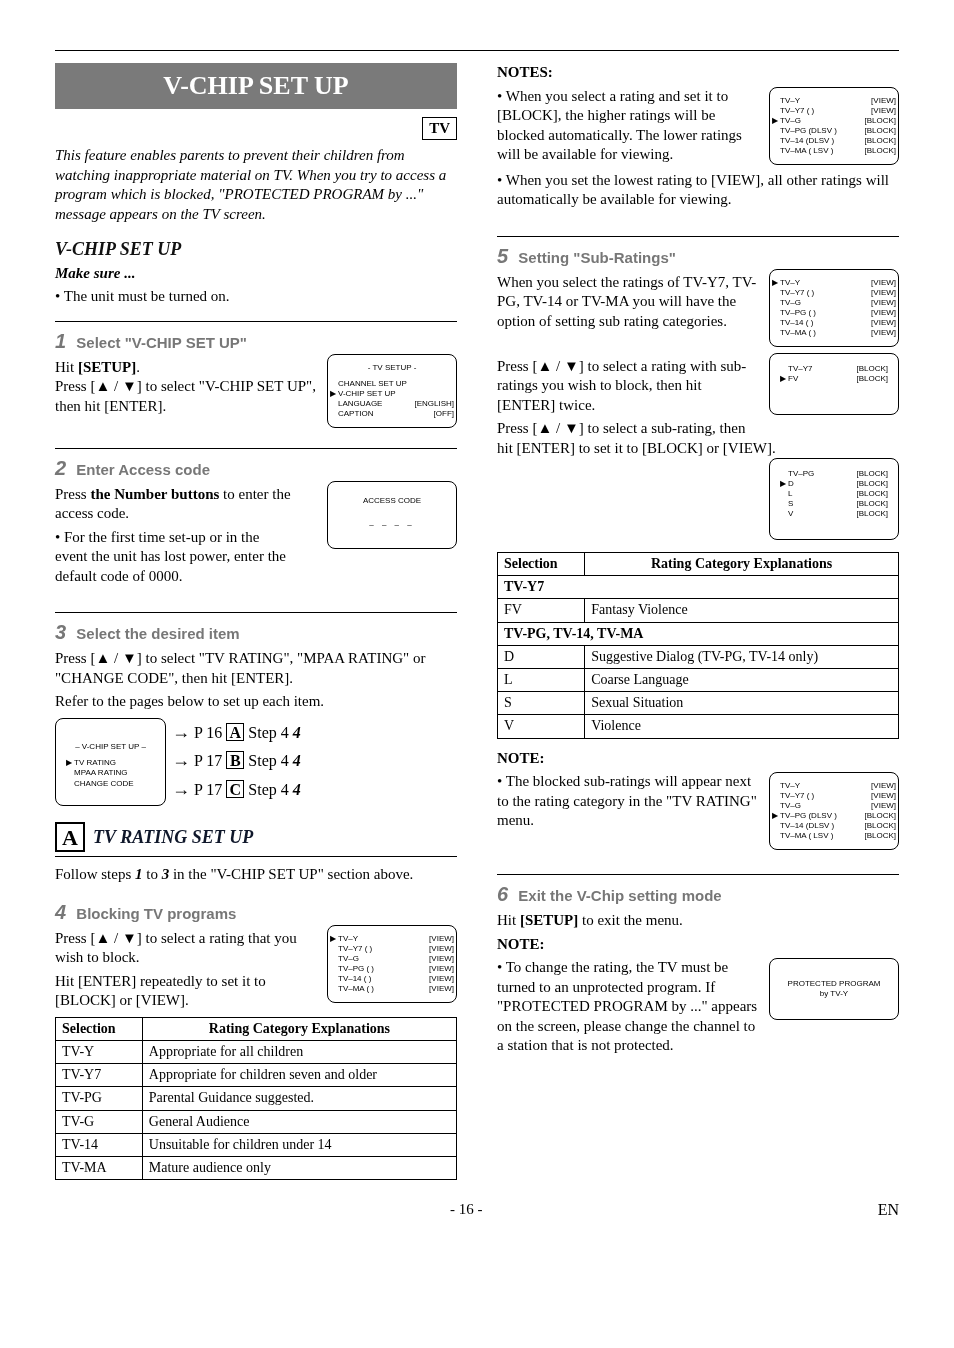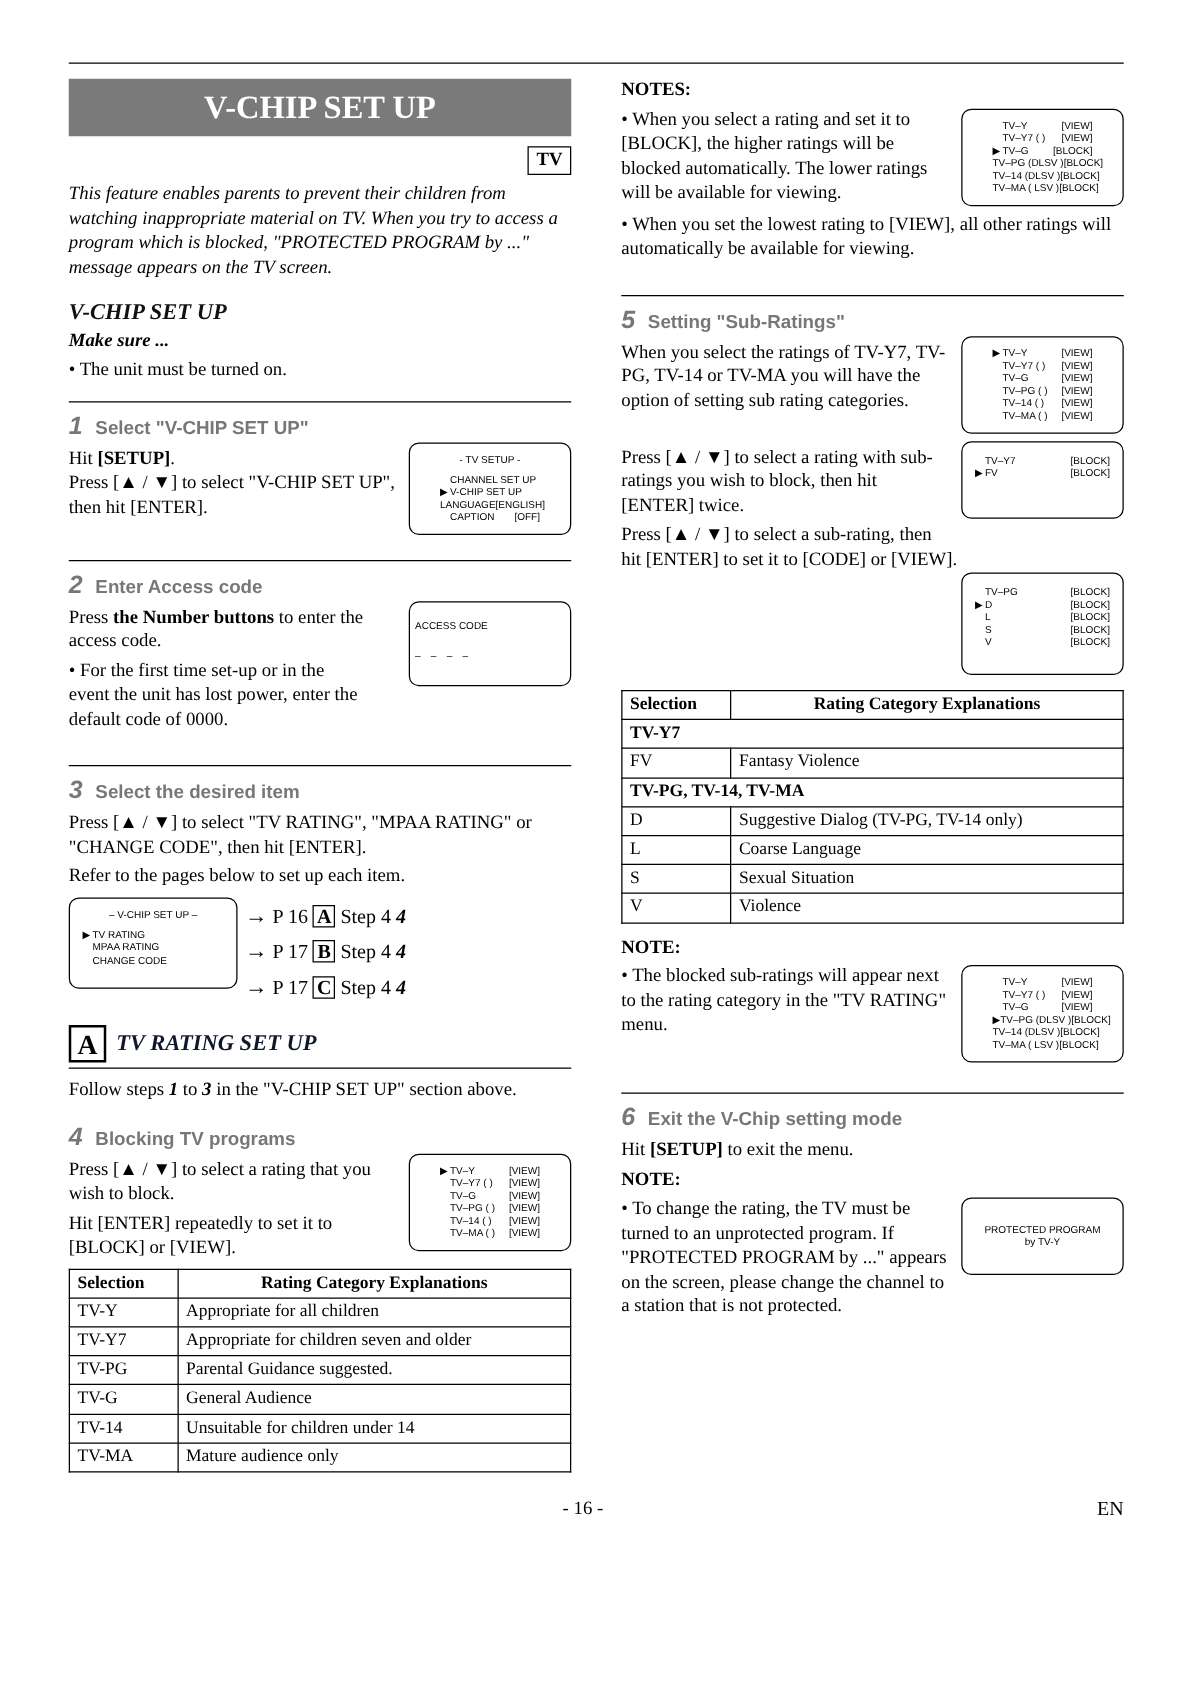--- a/index.html
+++ b/index.html
@@ -67,43 +67,43 @@
     font-style: italic;
     font-size: 20px;
     margin-right: 6px;
     color: #777;
   }
   .step-body { margin-top: 4px; }
   .bold { font-weight: bold; }
   .osd {
     border: 1px solid #000;
     border-radius: 8px;
-    padding: 8px 24px;
+    padding: 8px 2px;
     font-family: Arial, Helvetica, sans-serif;
     font-size: 8px;
     line-height: 1.25;
     float: right;
     width: 130px;
     margin-left: 8px;
     margin-bottom: 6px;
     background: #fff;
   }
   .osd-title { text-align: center; font-size: 8px; margin-bottom: 6px; }
   .osd-row { display: flex; justify-content: space-between; white-space: nowrap; }
   .osd-row .ptr { width: 8px; display: inline-block; }
   .osd-row .l { flex: 1; }
   .osd-row .r { text-align: right; }
   .clear { clear: both; }
   .step3-diagram {
     border:1px solid #000;
     border-radius:8px;
     font-family: Arial, Helvetica, sans-serif;
     font-size:8px;
-    padding:8px 10px 16px;
-    width:135px;
+    padding:23px 10px 16px;
+    width:111px;
     display:inline-block;
     vertical-align:top;
   }
   .step3-title { text-align:center; margin-bottom:6px; }
   .step3-wrap { display:flex; align-items:flex-start; gap:6px; margin-top:6px; }
   .arrow-links { font-family:"Times New Roman",serif; font-size:16px; line-height:1.6; }
   .arrow-links .arrow { font-size:18px; }
   .box-letter {
     border:1px solid #000;
     display:inline-block;
@@ -204,21 +204,21 @@
     <div class="step-body">
       <span>Hit <b>[SETUP]</b>.</span><br>
       <span>Press [▲ / ▼] to select "V-CHIP SET UP", then hit [ENTER].</span>
     </div>
     <div class="clear"></div>
 
     <div class="step-line">
       <span class="num">2</span>
       <span>Enter Access code</span>
     </div>
-    <div class="osd" style="text-align:left; padding:14px 4px 18px;margin-left:32px;">
+    <div class="osd" style="text-align:center; padding:14px 4px 18px;margin-left:32px;">
       <div style="margin-bottom:14px;">ACCESS CODE</div>
       <div style="letter-spacing:3px;">– – – –</div>
     </div>
     <div class="step-body">
       <span>Press </span><b>the Number buttons</b><span> to enter the access code.</span>
     </div>
     <ul class="bul">
       <li>For the first time set-up or in the event the unit has lost power, enter the default code of 0000.</li>
     </ul>
     <div class="clear"></div>
@@ -433,21 +433,21 @@
             <span class="r">[BLOCK]</span>
           </div>
           <div class="osd-row">
             <span class="ptr">▶</span>
             <span class="l">FV</span>
             <span class="r">[BLOCK]</span>
           </div>
         </div>
       </div>
     <div class="step-body">Press [▲ / ▼] to select a rating with sub-ratings you wish to block, then hit [ENTER] twice.</div>
-    <div class="step-body">Press [▲ / ▼] to select a sub-rating, then hit [ENTER] to set it to [CODE] or [VIEW].</div>
+    <div class="step-body">Press [▲ / ▼] to select a sub-rating, then hit [ENTER] to set it to [BLOCK] or [VIEW].</div>
     <div class="clear"></div>
     <div class="osd" style="padding:10px 10px 20px;">
         <div id="step5-osd3">
           <div class="osd-row">
             <span class="ptr"></span>
             <span class="l">TV–PG</span>
             <span class="r">[BLOCK]</span>
           </div>
           <div class="osd-row">
             <span class="ptr">▶</span>

